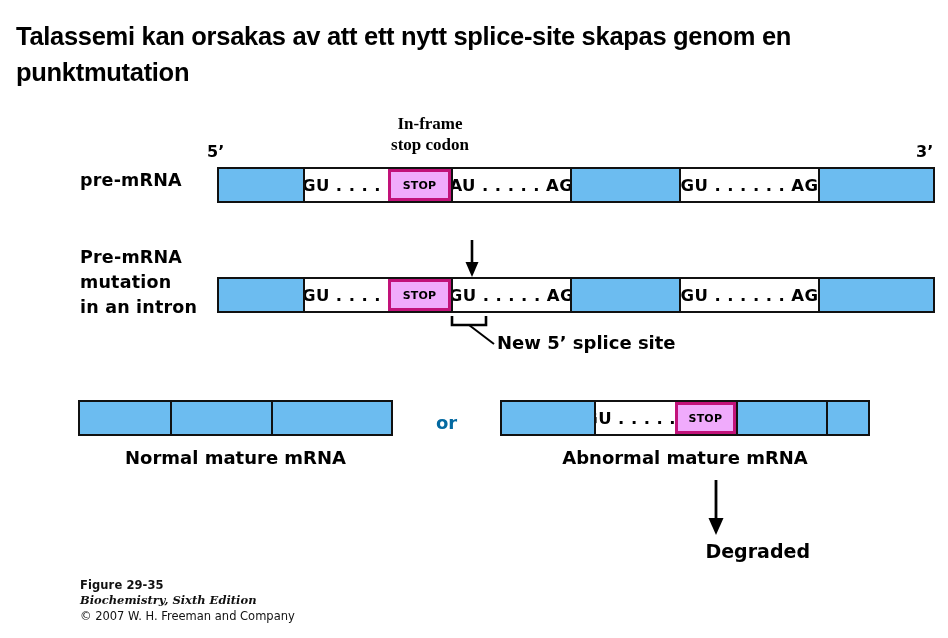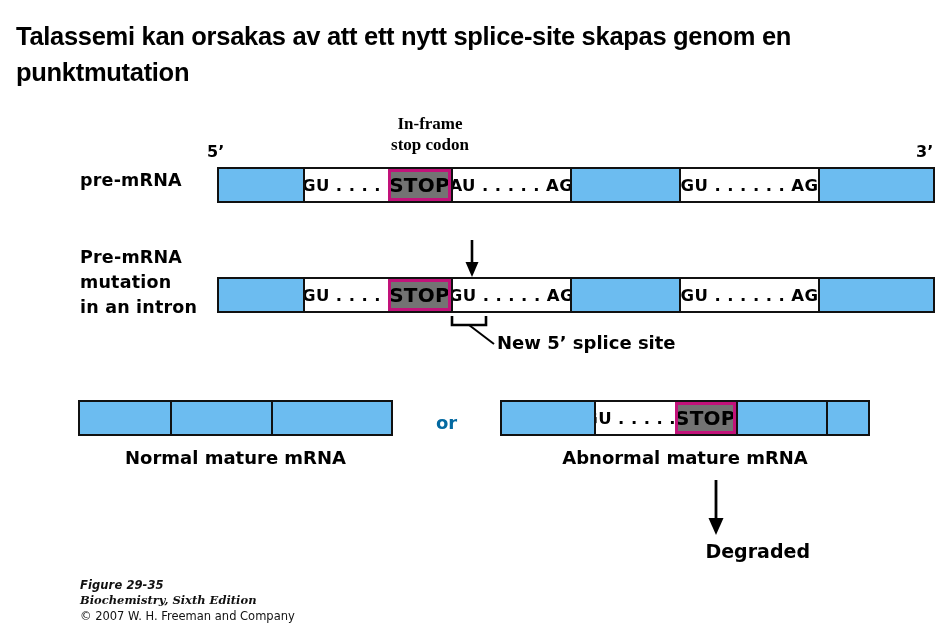--- a/index.html
+++ b/index.html
@@ -77,26 +77,26 @@
     font-size: 16.5px;
     letter-spacing: 0.4px;
     color: #000;
     white-space: nowrap;
     overflow: hidden;
   }
   .seg + .seg { border-left: 2.6px solid #111; }
   .seg.exon { background: #6CBCF0; }
   .seg.intron { background: #ffffff; }
   .seg.stop {
-    background: #737373;
+    background: #f0abfc;
     border: 3px solid #C2127A;
     border-left-width: 3px;
     position: relative;
     z-index: 3;
-    font-size: 20px;
+    font-size: 11px;
     letter-spacing: 0.2px;
   }
   .seg.stop.has-left { margin-left: -2.6px; }
 
   
   #overlay {
     position: absolute;
     left: 0; top: 0;
     width: 948px; height: 638px;
     pointer-events: none;
@@ -132,21 +132,20 @@
   }
 
   
   #footer { left: 80px; top: 578px; }
   #footer .f1 {
     font-family: "DejaVu Sans", sans-serif;
     font-weight: bold;
     font-size: 11.5px;
     color: #111;
     letter-spacing: 0.1px;
-    font-style: italic;
   }
   #footer .f2 {
     font-family: "DejaVu Serif", serif;
     font-weight: bold;
     font-style: italic;
     font-size: 11.5px;
     color: #111;
     margin-top: 1px;
   }
   #footer .f3 {

